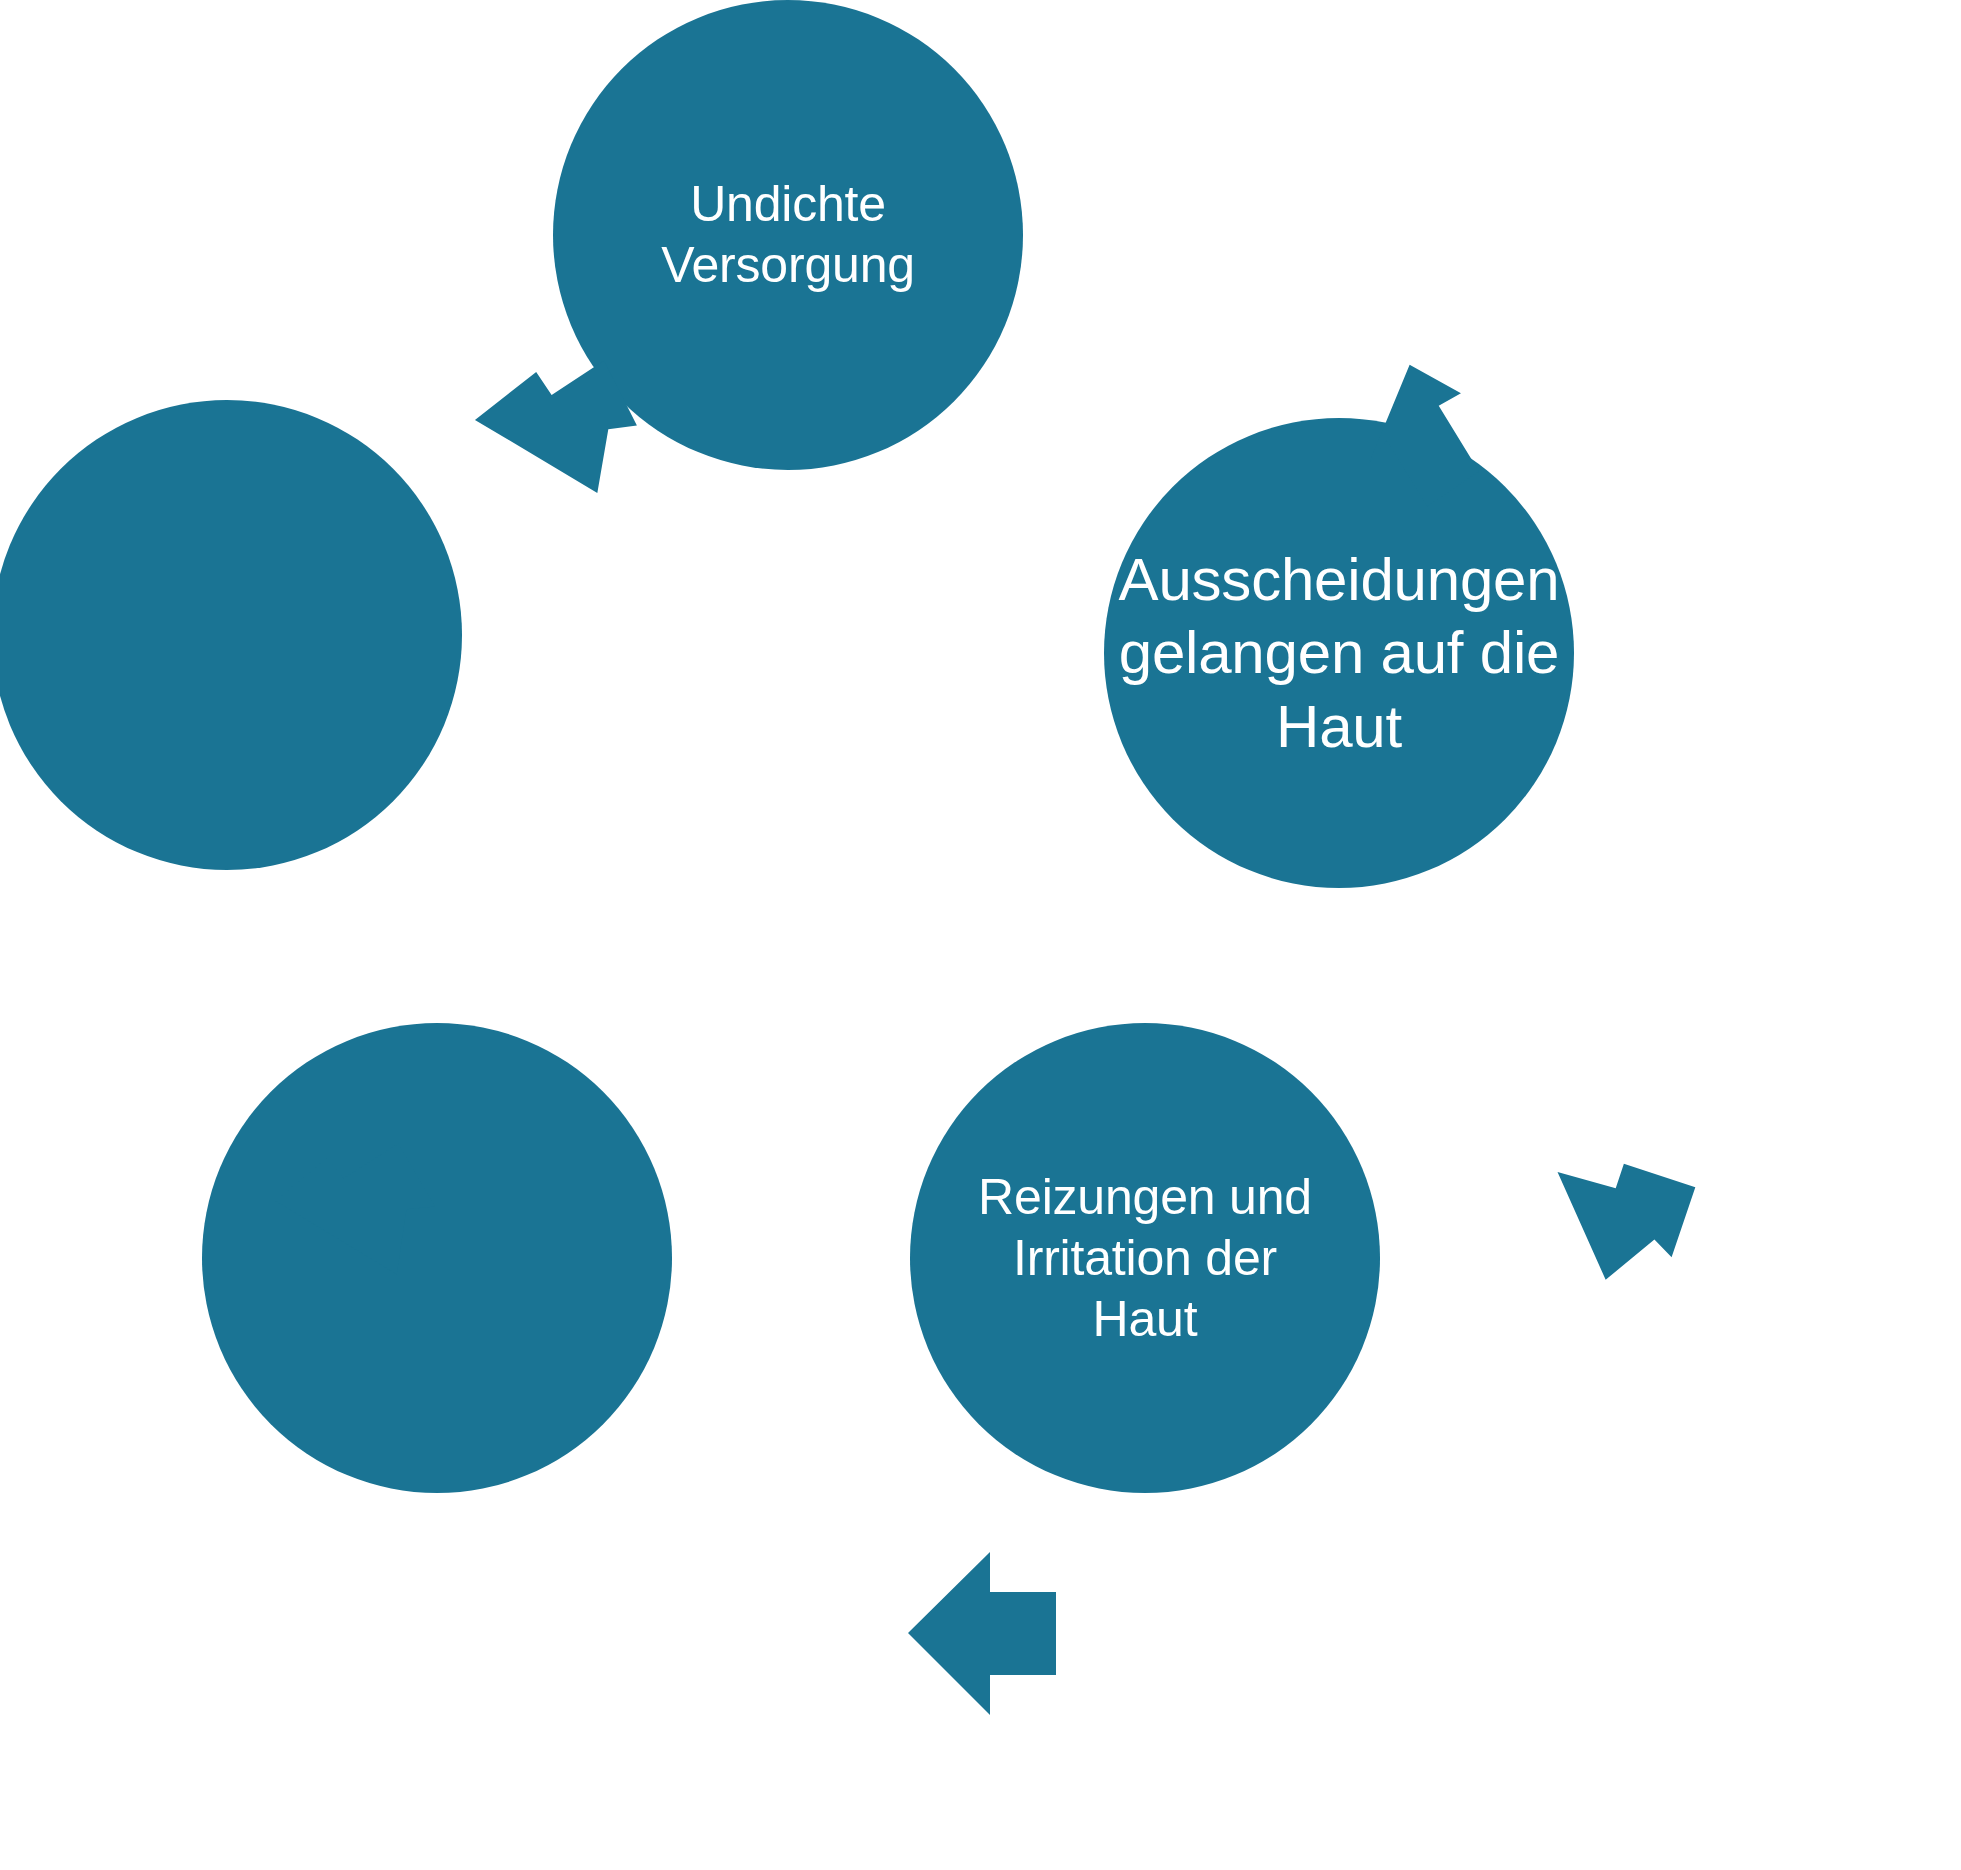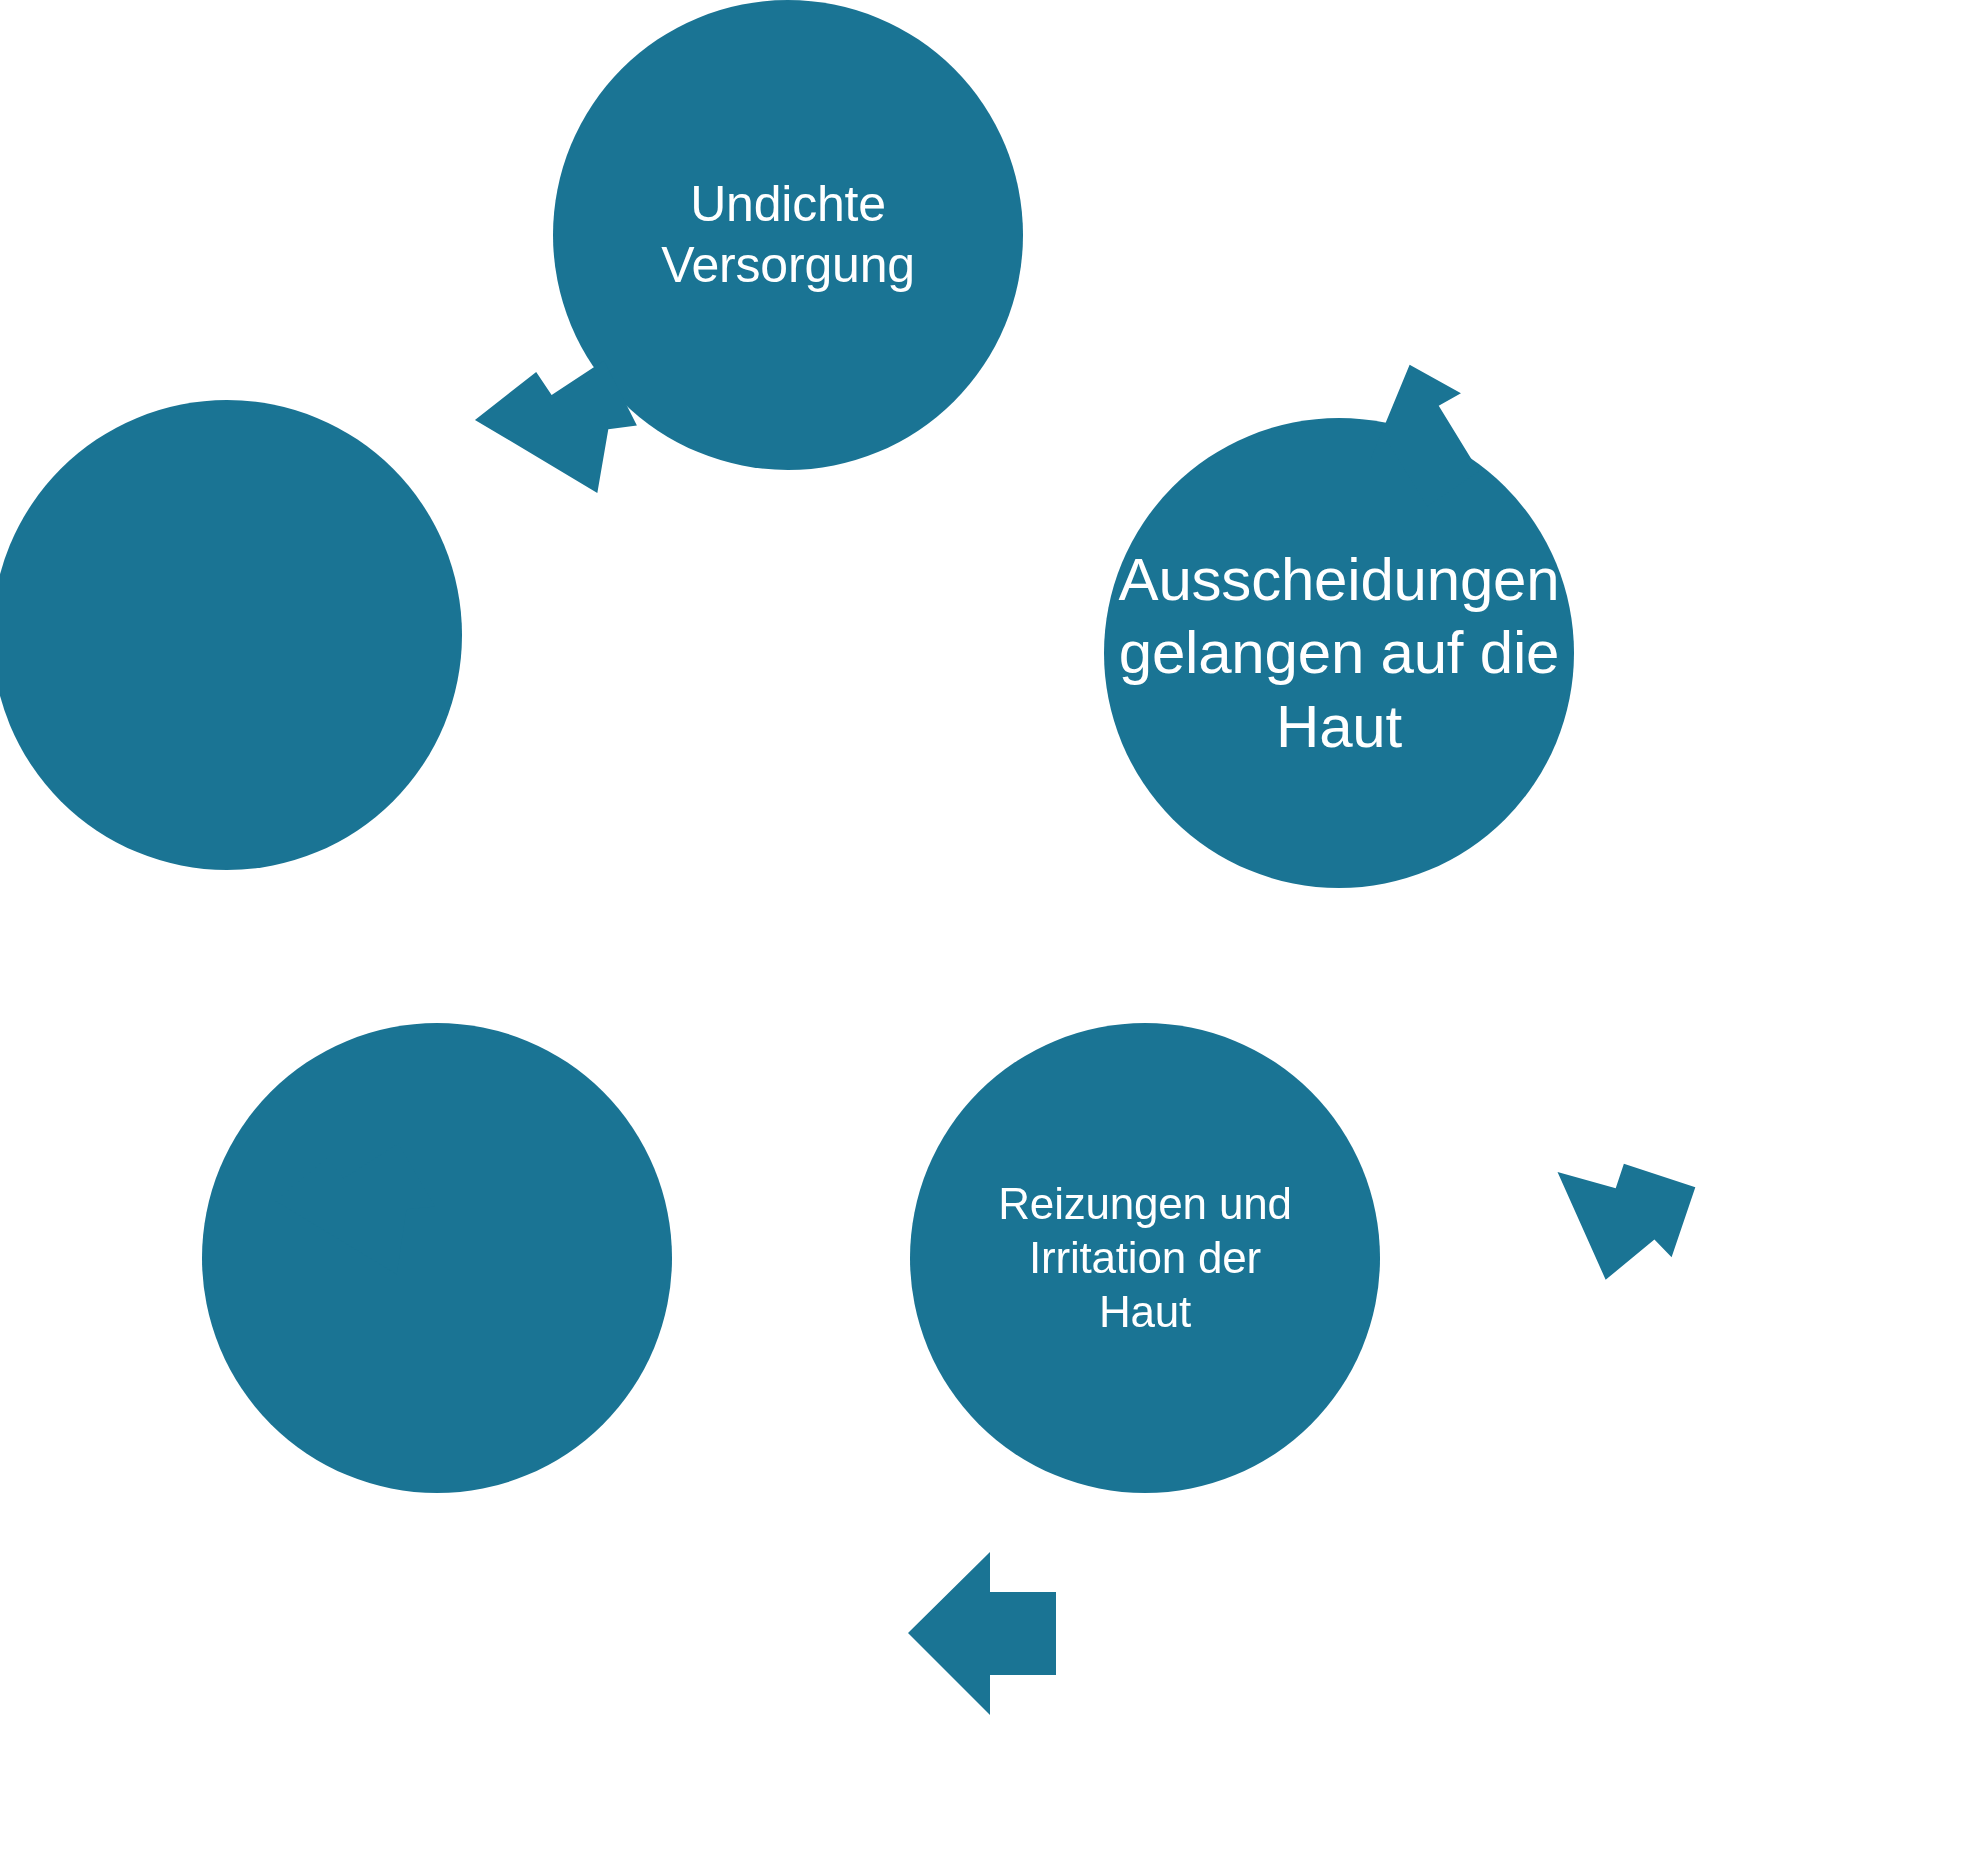--- a/index.html
+++ b/index.html
@@ -34,21 +34,21 @@
   }
   
   #circle-top        { width: 470px; height: 470px; left: 553px;  top: 0px; }
   #circle-right      { width: 470px; height: 470px; left: 1104px; top: 418px; }
   #circle-bottom-right{ width: 470px; height: 470px; left: 910px; top: 1023px; }
   #circle-bottom-left{ width: 470px; height: 470px; left: 202px;  top: 1023px; }
   #circle-left       { width: 470px; height: 470px; left: -8px;   top: 400px; }
 
   #circle-top .node-label        { font-size: 50px; }
   #circle-right .node-label      { font-size: 60px; }
-  #circle-bottom-right .node-label { font-size: 44px; }
+  #circle-bottom-right .node-label { font-size: 50px; }
 
   .arrow {
     position: absolute;
   }
   .arrow svg { display: block; overflow: visible; }
   .arrow path { fill: #1a7494; }
 
   #arrow-top-right  { left: 1290px; top: 370px;  }
   #arrow-right-down { left: 1510px; top: 1145px; }
   #arrow-bottom     { left: 890px;  top: 1530px; }

